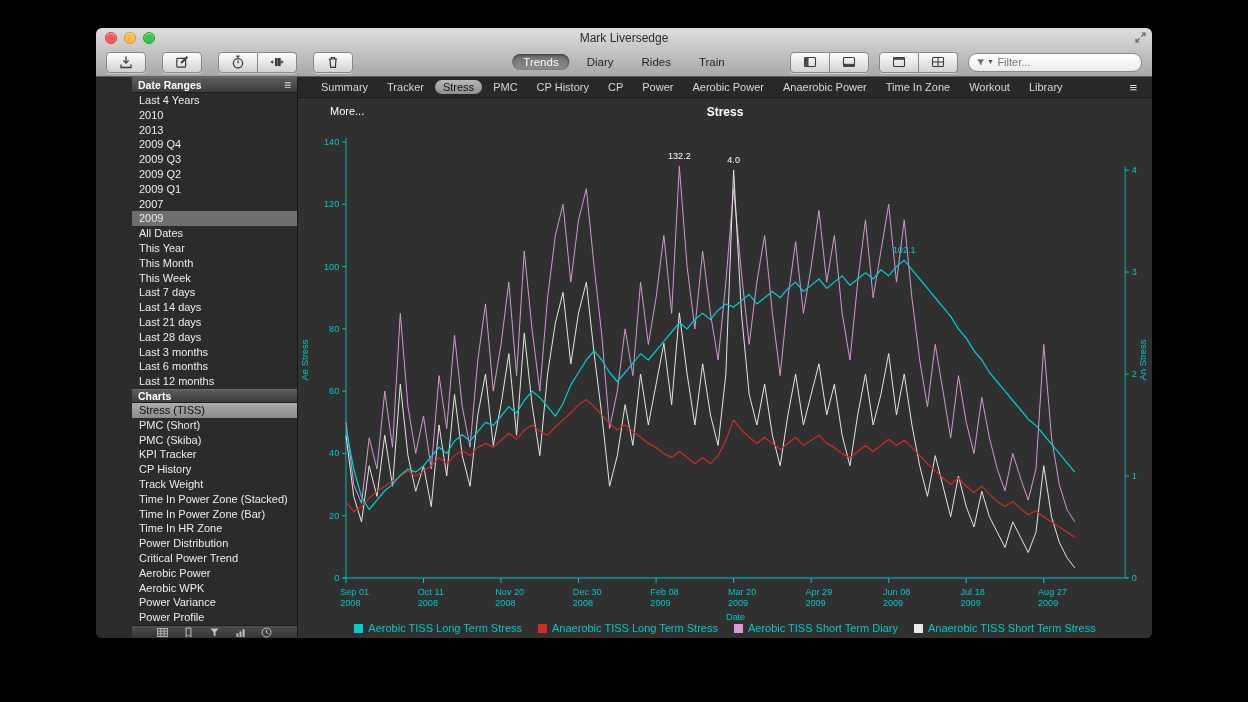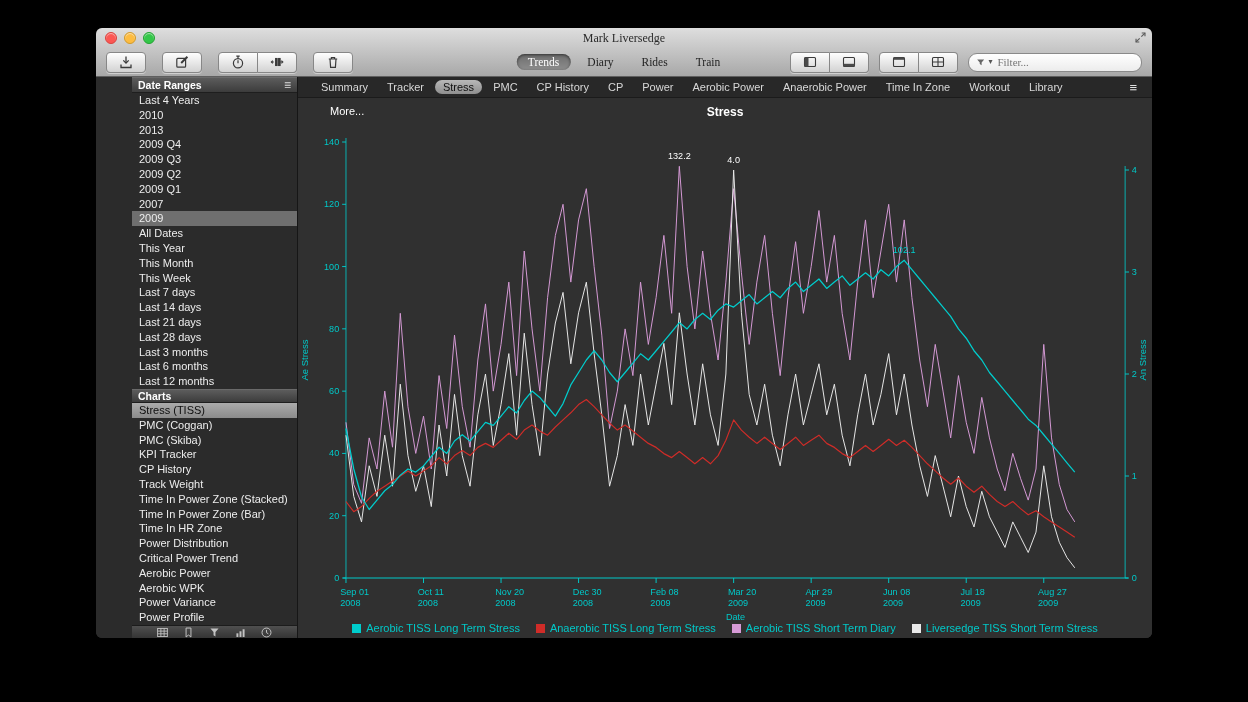--- a/index.html
+++ b/index.html
@@ -2,21 +2,21 @@
 <html><head>
 <meta charset="utf-8">
 <style>
   html,body{margin:0;padding:0;}
   body{width:1248px;height:702px;background:#000;position:relative;overflow:hidden;
        font-family:"Liberation Sans","DejaVu Sans",sans-serif;-webkit-font-smoothing:antialiased;}
   .window{position:absolute;left:96px;top:28px;width:1056px;height:610px;border-radius:6px;
           overflow:hidden;background:#2e2e2e;box-shadow:0 14px 40px rgba(0,0,0,.7);
           display:flex;flex-direction:column;}
   
-  .chrome{background:linear-gradient(#dedede,#a8a8a8);border-bottom:1px solid #5f5f5f;font-family:Liberation Serif, serif;}
+  .chrome{background:linear-gradient(#dedede,#a8a8a8);border-bottom:1px solid #5f5f5f;}
   .titlebar{height:20px;position:relative;display:flex;align-items:center;}
   .traffic{position:absolute;left:9px;top:4px;display:flex;gap:7px;}
   .light{width:12px;height:12px;border-radius:50%;box-shadow:inset 0 1px 1px rgba(255,255,255,.6);}
   .light.red{background:#fc5753;border:1px solid #d8443f;box-sizing:border-box;}
   .light.yellow{background:#fdbc40;border:1px solid #d09a2c;box-sizing:border-box;}
   .light.green{background:#33c748;border:1px solid #24a233;box-sizing:border-box;}
   .title{flex:1;text-align:center;font-size:12px;color:#2b2b2b;}
   .zoom-corner{position:absolute;right:5px;top:3px;}
   .toolbar{height:28px;display:flex;align-items:center;padding:0 10px;gap:16px;position:relative;}
   .tbtn{height:19px;min-width:24px;padding:0 7px;background:linear-gradient(#fefefe,#d2d2d2);
@@ -203,21 +203,21 @@
           <div class="sb-item">Last 28 days</div>
           <div class="sb-item">Last 3 months</div>
           <div class="sb-item">Last 6 months</div>
           <div class="sb-item">Last 12 months</div>
         </div>
       <div class="section-header">
         <span>Charts</span>
       </div>
       <div id="charts-list">
           <div class="sb-item sel-chart">Stress (TISS)</div>
-          <div class="sb-item">PMC (Coggan)</div>
+          <div class="sb-item">PMC (Short)</div>
           <div class="sb-item">PMC (Skiba)</div>
           <div class="sb-item">KPI Tracker</div>
           <div class="sb-item">CP History</div>
           <div class="sb-item">Track Weight</div>
           <div class="sb-item">Time In Power Zone (Stacked)</div>
           <div class="sb-item">Time In Power Zone (Bar)</div>
           <div class="sb-item">Time In HR Zone</div>
           <div class="sb-item">Power Distribution</div>
           <div class="sb-item">Critical Power Trend</div>
           <div class="sb-item">Aerobic Power</div>
@@ -349,19 +349,19 @@
             <div class="legend-item">
               <span class="sq" style="background: rgb(208, 44, 40);"></span>
               <span style="color: rgb(0, 200, 200);">Anaerobic TISS Long Term Stress</span>
             </div>
             <div class="legend-item">
               <span class="sq" style="background: rgb(215, 155, 215);"></span>
               <span style="color: rgb(0, 200, 200);">Aerobic TISS Short Term Diary</span>
             </div>
             <div class="legend-item">
               <span class="sq" style="background: rgb(233, 233, 233);"></span>
-              <span style="color: rgb(0, 200, 200);">Liversedge TISS Short Term Stress</span>
+              <span style="color: rgb(0, 200, 200);">Anaerobic TISS Short Term Stress</span>
             </div>
           </div>
       </div>
     </div>
   </div>
 </div>
 
 </body></html>

